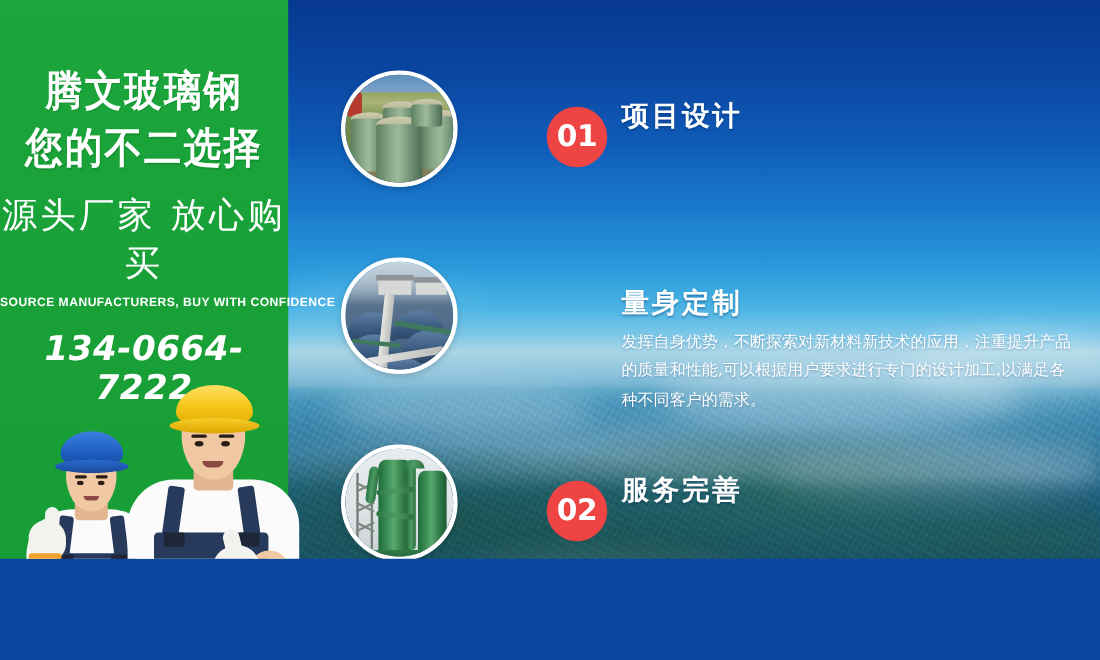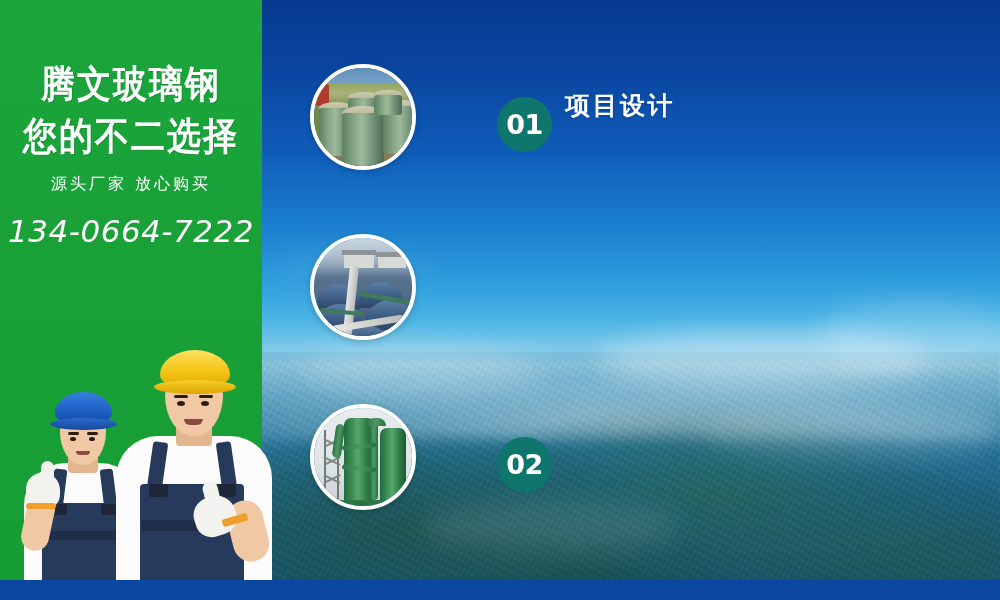--- a/index.html
+++ b/index.html
@@ -1,21 +1,21 @@
 <!DOCTYPE html>
 <html><head>
 <meta charset="utf-8">
 <style>
   * { margin:0; padding:0; box-sizing:border-box; }
   html,body { width:1000px; height:600px; overflow:hidden; }
   body {
     font-family:"Liberation Sans","DejaVu Sans",sans-serif;
     background:#0b47a0;
   }
-  #banner { position:relative; width:1000px; height:580px; overflow:hidden; }
+  #banner { position:relative; width:1000px; height:508px; overflow:hidden; }
 
   
   .bg-sky {
     position:absolute; inset:0;
     background:
       linear-gradient(180deg,
         #07398f 0%,
         #0a45a0 12%,
         #0f5cb8 26%,
         #1a7ccd 38%,
@@ -83,31 +83,31 @@
   }
   .brand-line2 {
     font-family:"DejaVu Sans","Liberation Sans",sans-serif;
     font-size:34px; font-weight:bold; color:#ffffff;
     letter-spacing:2px; line-height:1.12; margin-top:14px;
     text-shadow:1px 1px 0 rgba(0,0,0,.10);
     transform:scaleY(1.12); transform-origin:top center;
   }
   .brand-line3 {
     font-family:"DejaVu Sans","Liberation Sans",sans-serif;
-    font-size:16px; font-weight:normal; color:#ffffff;
+    font-size:32px; font-weight:normal; color:#ffffff;
     letter-spacing:3px; margin-top:22px;
   }
   .brand-en {
     font-family:"Liberation Sans",sans-serif;
     font-size:11px; font-weight:bold; color:#ffffff;
     letter-spacing:.45px; margin-top:7px; white-space:nowrap;
   }
   .brand-phone {
     font-family:"DejaVu Sans","Liberation Sans",sans-serif;
-    font-size:31px; font-weight:normal; color:#ffffff;
+    font-size:31px; font-weight:bold; color:#ffffff;
     letter-spacing:.5px; margin-top:18px;
     font-style:italic;
   }
 
   
   .workers { position:absolute; left:0; bottom:0; width:300px; height:250px; }
 
   .worker { position:absolute; bottom:0; }
 
   
@@ -167,21 +167,21 @@
   .ph3 { background:linear-gradient(180deg,#e9ecee 0%,#dfe4e7 55%,#c9d0d3 100%); }
   .ph3 .tower { position:absolute; background:linear-gradient(90deg,#1f6b3b 0%,#3e8f57 28%,#58a86d 46%,#327c4a 74%,#1a5a31 100%); border-radius:7px 7px 2px 2px; }
   .ph3 .duct { position:absolute; background:linear-gradient(90deg,#2a7444,#4e9a63,#28703f); border-radius:6px; }
   .ph3 .base { position:absolute; background:linear-gradient(180deg,#2f7a47,#1d5c33); }
   .ph3 .truss { position:absolute; border-left:2px solid #6f7a74; border-right:2px solid #6f7a74; }
   .ph3 .trussx { position:absolute; background:#7d8781; }
 
   
   .badge {
     position:absolute; width:55px; height:55px; border-radius:50%;
-    background:#0f766e;
+    background:#ef4444;
     color:#ffffff; font-size:27px; font-weight:bold;
     display:flex; align-items:center; justify-content:center;
     font-family:"DejaVu Sans","Liberation Sans",sans-serif;
     letter-spacing:-.5px;
   }
   .b1 { left:497px; top:97px; }
   .b2 { left:497px; top:267px; }
   .b3 { left:497px; top:437px; }
 
   
@@ -217,20 +217,21 @@
   <div class="bg-cloud c3"></div>
   <div class="bg-cloud c4"></div>
   <div class="bg-cloud c5"></div>
   <div class="bg-cloud c6"></div>
 
   <div class="green-panel">
     <div class="brand-block">
       <div class="brand-line1">腾文玻璃钢</div>
       <div class="brand-line2">您的不二选择</div>
       <div class="brand-line3">源头厂家  放心购买</div>
+      <div class="brand-en">SOURCE MANUFACTURERS, BUY WITH CONFIDENCE</div>
       <div class="brand-phone">134-0664-7222</div>
     </div>
 
     <div class="workers">
 
       <div class="worker w-back">
 
         <div class="shirt" style="left:6px; top:78px; width:118px; height:137px;"></div>
         <div class="overall" style="left:24px; top:118px; width:82px; height:97px; border-radius:4px;"></div>
         <div class="strap" style="left:34px; top:84px; width:13px; height:40px; transform:rotate(7deg);"></div>
@@ -316,20 +317,24 @@
       <div class="dome" style="left:2px;  top:46px; width:44px; height:26px;"></div>
       <div class="dome" style="left:44px; top:44px; width:46px; height:26px;"></div>
       <div class="dome" style="left:0px;  top:66px; width:52px; height:28px;"></div>
       <div class="dome" style="left:50px; top:62px; width:52px; height:30px;"></div>
       <div class="dome" style="left:14px; top:88px; width:60px; height:20px;"></div>
       <div class="pipe" style="left:32px; top:28px; width:9px; height:76px; transform:rotate(6deg);"></div>
       <div class="pipe" style="left:18px; top:82px; width:72px; height:7px; transform:rotate(-9deg);"></div>
       <div class="grnpipe" style="left:44px; top:58px; width:58px; height:5px; transform:rotate(10deg);"></div>
       <div class="grnpipe" style="left:6px;  top:72px; width:44px; height:4px; transform:rotate(6deg);"></div>
     </div>
+  </div>
+  <div class="block blk2">
+    <div class="blk-title">量身定制</div>
+    <div class="blk-body">发挥自身优势，不断探索对新材料新技术的应用，注重提升产品的质量和性能,可以根据用户要求进行专门的设计加工,以满足各种不同客户的需求。</div>
   </div>
 
   <div class="photo-circle pc3">
     <div class="photo-inner ph3">
       <div class="truss" style="left:10px; top:22px; width:15px; height:74px;"></div>
       <div class="trussx" style="left:9px;  top:34px; width:18px; height:1.5px; transform:rotate(26deg);"></div>
       <div class="trussx" style="left:9px;  top:34px; width:18px; height:1.5px; transform:rotate(-26deg);"></div>
       <div class="trussx" style="left:9px;  top:52px; width:18px; height:1.5px; transform:rotate(26deg);"></div>
       <div class="trussx" style="left:9px;  top:52px; width:18px; height:1.5px; transform:rotate(-26deg);"></div>
       <div class="trussx" style="left:9px;  top:70px; width:18px; height:1.5px; transform:rotate(26deg);"></div>
@@ -340,15 +345,16 @@
       <div class="duct" style="left:56px; top:12px; width:8px;  height:80px;"></div>
       <div class="duct" style="left:52px; top:10px; width:20px; height:8px; border-radius:8px 8px 0 0;"></div>
       <div class="duct" style="left:28px; top:36px; width:34px; height:5px; transform:rotate(-6deg);"></div>
       <div class="duct" style="left:28px; top:58px; width:34px; height:5px; transform:rotate(6deg);"></div>
       <div class="base" style="left:22px; top:92px; width:62px; height:14px; border-radius:2px;"></div>
       <div class="base" style="left:12px; top:98px; width:82px; height:8px;"></div>
     </div>
   </div>
   <div class="badge b3">02</div>
   <div class="block blk3">
+    <div class="blk-title">服务完善</div>
   </div>
 
 </div>
 
 </body></html>

